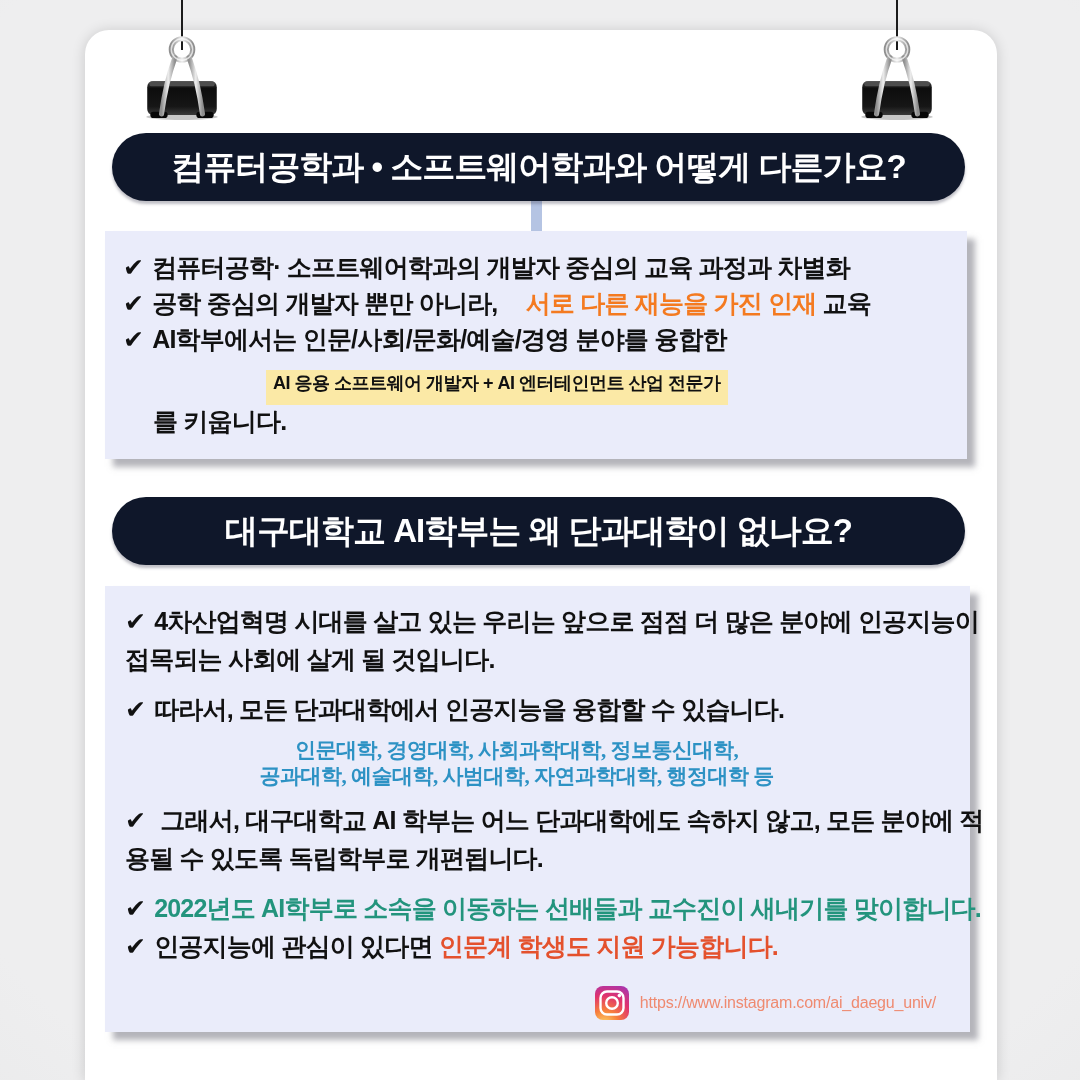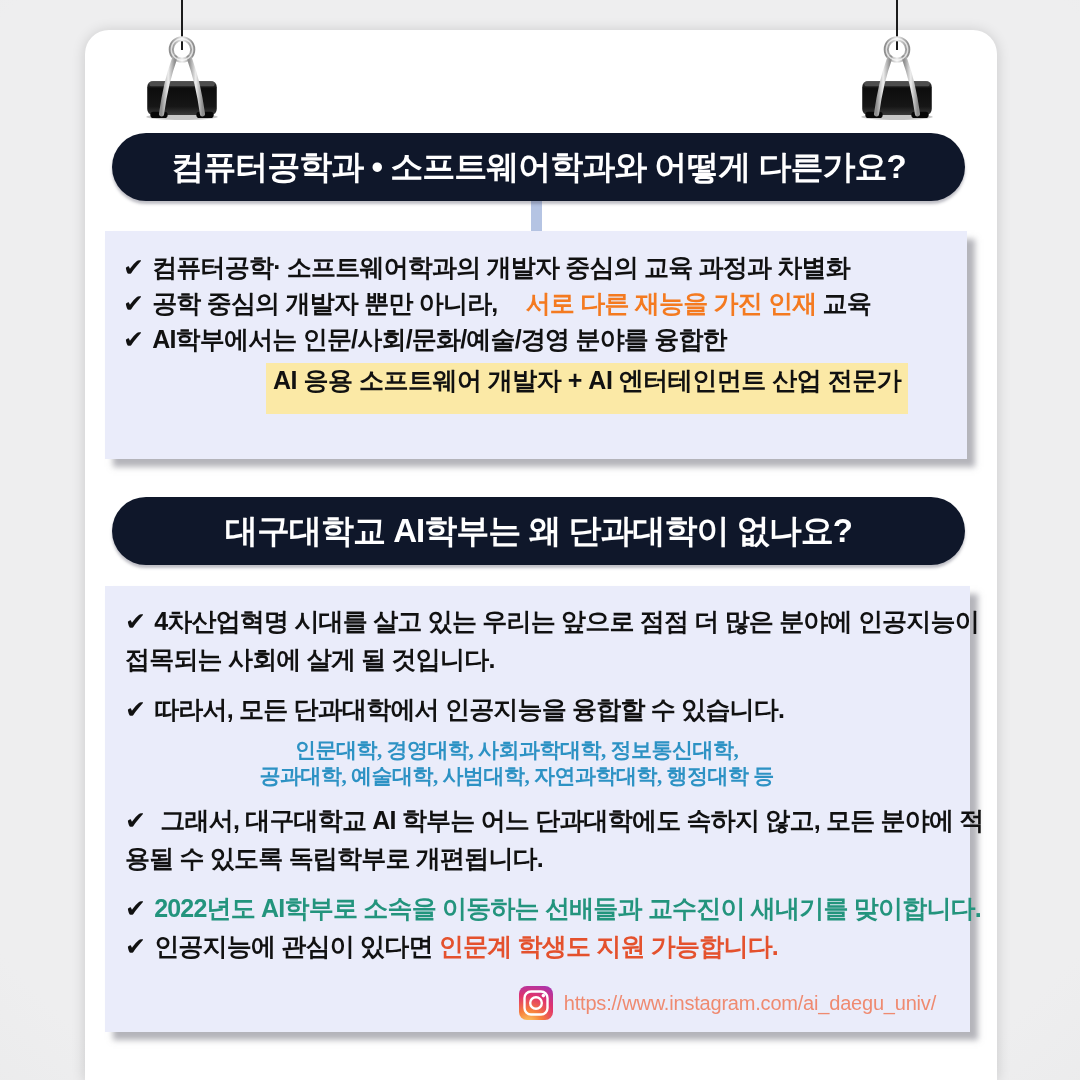--- a/index.html
+++ b/index.html
@@ -40,35 +40,35 @@
   .panel1{left:105px;top:231px;width:862px;height:228px;padding:18px 20px 0 18px;font-size:25px;}
   .panel2{left:105px;top:586px;width:865px;height:446px;padding:16px 22px 0 20px;font-size:25px;}
   .line{line-height:36px;white-space:nowrap;}
   .panel2 .line{line-height:38px;}
   .check{display:inline-block;margin-right:9px;color:#111;font-weight:900;}
   .orange{color:#f47a20;margin-left:22px;}
   .redorange{color:#e4512d;}
   .green{color:#23947d;}
   .green .check{color:#111;}
   .hl-line{margin:6px 0 0 143px;line-height:34px;white-space:nowrap;}
-  .hl{background:#fbe9a6;font-size:25px;font-weight:800;padding:3px 7px 20px 7px;letter-spacing:-0.5px;}
+  .hl{background:#fbe9a6;font-size:18px;font-weight:800;padding:3px 7px 12px 7px;letter-spacing:-0.5px;}
   .tail{margin:4px 0 0 30px;line-height:34px;}
   .colleges{
     text-align:center;color:#2d92c4;font-size:21px;font-weight:700;
     font-family:"Liberation Serif","DejaVu Serif",serif;
     line-height:26px;margin:9px 40px 0 0;letter-spacing:-0.5px;
   }
   .mt8{margin-top:12px;} .mt6{margin-top:12px;}
   .lh45{line-height:45px;}
   .insta-row{
     display:flex;align-items:center;justify-content:flex-end;
     margin:20px 12px 0 0;gap:10px;
   }
   .insta-url{
-    color:#ef8a70;font-size:20px;font-weight:400;letter-spacing:-0.2px;
+    color:#ef8a70;font-size:16px;font-weight:400;letter-spacing:-0.2px;
     font-family:"Liberation Sans","DejaVu Sans",sans-serif;
   }
   .bold{font-weight:900;}
 </style>
 </head>
 <body>
 
 <div class="string left"></div>
 <div class="string right"></div>
 
@@ -122,20 +122,21 @@
   </div>
   <div class="line">
     <span class="check">✔</span><span>공학 중심의 개발자 뿐만 아니라, </span><span class="orange">서로 다른 재능을 가진 인재</span><span> 교육</span>
   </div>
   <div class="line">
     <span class="check">✔</span><span>AI학부에서는 인문/사회/문화/예술/경영 분야를 융합한</span>
   </div>
   <div class="hl-line">
     <span class="hl">AI 응용 소프트웨어 개발자 + AI 엔터테인먼트 산업 전문가</span>
   </div>
+  <div class="tail">를 키웁니다.</div>
 </div>
 
 <div class="banner b2">
   <span>대구대학교 AI학부는 왜 단과대학이 없나요?</span>
 </div>
 
 <div class="panel panel2">
   <div class="line">
     <span class="check">✔</span><span>4차산업혁명 시대를 살고 있는 우리는 앞으로 점점 더  많은 분야에 인공지능이</span>
   </div>

